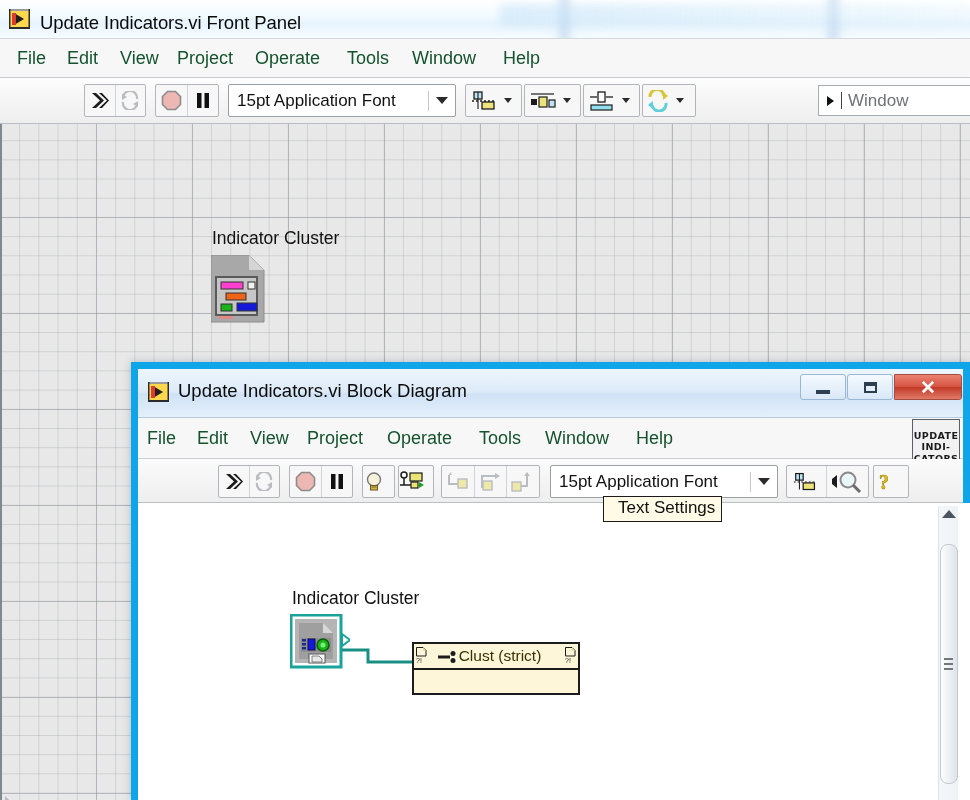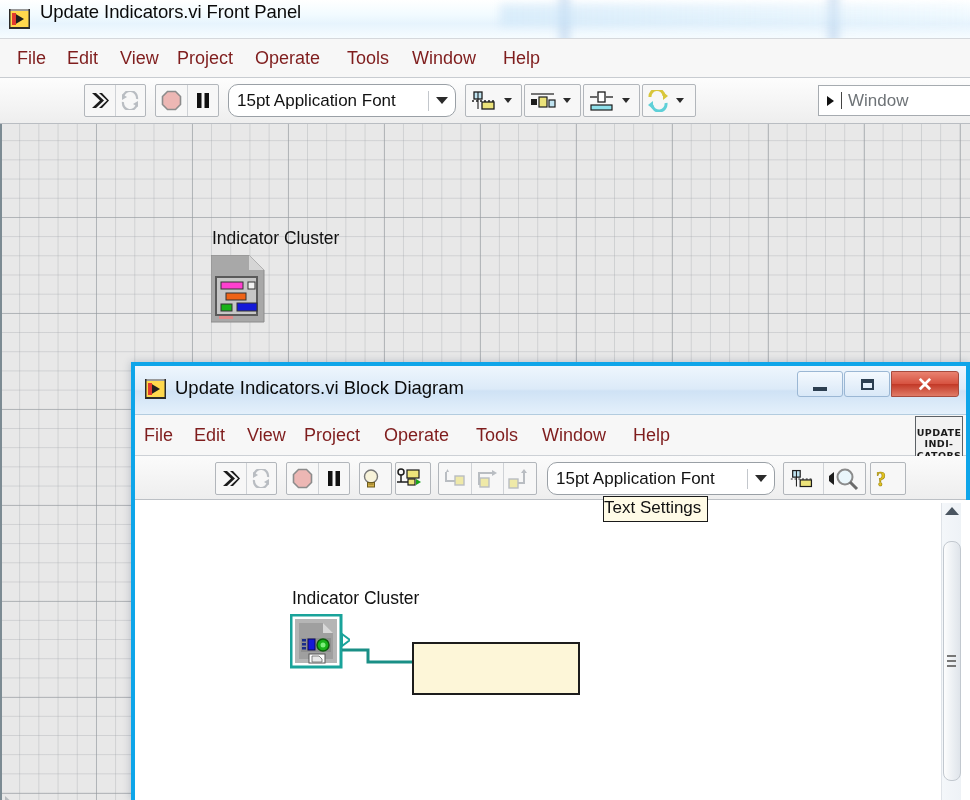--- a/index.html
+++ b/index.html
@@ -23,35 +23,35 @@
   }
   #fp-titlebar .aero-blob2{
     position:absolute;left:500px;top:4px;width:470px;height:22px;
     background:linear-gradient(to right,rgba(199,226,247,.55),rgba(232,245,253,.2));
     filter:blur(4px);
   }
   #fp-title-icon{
     position:absolute;left:9px;top:9px;width:21px;height:20px;
   }
   #fp-title-text{
-    position:absolute;left:40px;top:1px;
+    position:absolute;left:40px;top:12px;
     font-size:18.5px;color:#0a0a0a;white-space:nowrap;
     letter-spacing:-0.1px;
   }
 
   
   .menubar{
     position:absolute;left:0;background:#f6f6f6;
     border-top:1px solid #d5d8dc;border-bottom:1px solid #c8ccd1;
     box-sizing:border-box;
   }
   #fp-menubar{top:38px;width:970px;height:40px;background:#f7f7f7;}
   .menu-item{
     position:absolute;top:0;height:100%;display:flex;align-items:center;
-    font-size:18px;color:#7f1d1d;padding:0 3px;white-space:nowrap;cursor:default;
+    font-size:18px;color:#14532d;padding:0 3px;white-space:nowrap;cursor:default;
   }
 
   
   .toolbar{position:absolute;left:0;background:#f3f3f3;box-sizing:border-box;}
   #fp-toolbar{top:78px;width:970px;height:46px;
     background:linear-gradient(to bottom,#fdfdfd,#eeeeee);
     border-bottom:1px solid #b9bdc2;}
   .tb-group{
     position:absolute;top:6px;height:33px;box-sizing:border-box;
     border:1px solid #b2b6bb;background:#f7f7f7;border-radius:2px;
@@ -59,21 +59,21 @@
   }
   .tb-btn{
     height:31px;box-sizing:border-box;display:flex;align-items:center;justify-content:center;
     border-right:1px solid #cfd2d6;background:transparent;
   }
   .tb-btn:last-child{border-right:none;}
 
   
   .fontcombo{
     position:absolute;top:6px;height:33px;box-sizing:border-box;
-    border:1px solid #9aa0a6;background:#fff;border-radius:10px;
+    border:1px solid #9aa0a6;background:#fff;border-radius:2px;
     display:flex;align-items:center;
   }
   .fontcombo .lbl{flex:1;padding-left:8px;font-size:17px;color:#111;white-space:nowrap;}
   .fontcombo .sep{width:1px;height:20px;background:#c3c7cc;}
   .fontcombo .arrow{width:26px;display:flex;align-items:center;justify-content:center;}
   .dncaret{width:0;height:0;border-left:6px solid transparent;border-right:6px solid transparent;border-top:7px solid #2b2b2b;}
   .dncaret.sm{border-left-width:4px;border-right-width:4px;border-top-width:5px;}
 
   
   #fp-search{
@@ -105,21 +105,21 @@
     border-left:10px solid #b9bcbf;
   }
   #fp-cluster-label{
     position:absolute;left:212px;top:228px;font-size:17.5px;color:#111;white-space:nowrap;
   }
   #fp-cluster-icon{position:absolute;left:211px;top:255px;width:54px;height:68px;}
 
   
   #bd-window{
     position:absolute;left:131px;top:362px;width:839px;height:438px;
-    border:4px solid #0ea5e9;box-sizing:border-box;
+    border:7px solid #0ea5e9;box-sizing:border-box;
     background:#fff;
     box-shadow:0 0 8px rgba(40,60,90,.28);
   }
   #bd-titlebar{
     position:absolute;left:0;top:0;width:100%;height:49px;
     background:linear-gradient(to bottom,#eef6fd 0%,#dceaf8 48%,#cfe2f5 52%,#e4f0fb 100%);
     border-bottom:1px solid #b3ccdf;box-sizing:border-box;
   }
   #bd-title-icon{position:absolute;left:10px;top:13px;width:21px;height:20px;}
   #bd-title-text{
@@ -171,21 +171,21 @@
   #bd-vscroll .thumb{
     position:absolute;left:1px;top:38px;width:18px;height:240px;
     background:linear-gradient(to right,#fdfdfd,#eaeef2 60%,#dfe4ea);
     border:1px solid #c2c8cf;border-radius:8px;box-sizing:border-box;
   }
   #bd-vscroll .grip{position:absolute;left:5px;top:152px;width:9px;height:2px;background:#777;}
 
   #bd-tooltip{
     position:absolute;left:603px;top:496px;
     background:#fffbe6;border:1px solid #1a1a1a;
-    padding:1px 6px 3px 0;font-size:17px;color:#111;white-space:nowrap;
+    padding:1px 6px 3px 14px;font-size:17px;color:#111;white-space:nowrap;
     box-sizing:border-box;
   }
 
   #bd-cluster-label{position:absolute;left:292px;top:588px;font-size:17.5px;color:#111;white-space:nowrap;}
   #bd-term{position:absolute;left:290px;top:614px;width:60px;height:56px;}
 
   
   #bd-wire{position:absolute;left:340px;top:630px;width:110px;height:40px;pointer-events:none;}
 
   
@@ -528,13 +528,31 @@
   <polygon points="22,42 29,42 32,45 32,48 22,48" fill="#e9e9e9" stroke="#666" stroke-width=".8"></polygon>
 
   <polygon points="52,20 60,26 52,32" fill="#ffffff" stroke="#19a39a" stroke-width="2"></polygon>
 </svg>
 
 <svg id="bd-wire" viewBox="0 0 110 40">
   <path d="M2 20 L28 20 L28 32 L74 32" stroke="#1a8f86" stroke-width="3" fill="none"></path>
 </svg>
 
 <div id="bd-propnode">
+  <div id="pn-head">
+    <svg class="refglyph" style="left:2px;top:3px" viewBox="0 0 11 16">
+      <polygon points="0.5,0.5 7,0.5 10,3.5 10,9 0.5,9" fill="#fdf6d8" stroke="#1c1c1c" stroke-width="1"></polygon>
+      <polygon points="7,0.5 10,3.5 7,3.5" fill="#ded1a0"></polygon>
+      <text x="0" y="15.5" font-family="Liberation Sans, sans-serif" font-size="7" fill="#1c1c1c">?!</text>
+    </svg>
+    <svg class="refglyph" style="right:2px;top:3px" viewBox="0 0 11 16">
+      <polygon points="0.5,0.5 7,0.5 10,3.5 10,9 0.5,9" fill="#fdf6d8" stroke="#1c1c1c" stroke-width="1"></polygon>
+      <polygon points="7,0.5 10,3.5 7,3.5" fill="#ded1a0"></polygon>
+      <text x="0" y="15.5" font-family="Liberation Sans, sans-serif" font-size="7" fill="#1c1c1c">?!</text>
+    </svg>
+    <svg style="position:absolute;left:24px;top:7px;width:20px;height:12px" viewBox="0 0 20 12">
+      <line x1="0" y1="6" x2="12" y2="6" stroke="#1c1c1c" stroke-width="3"></line>
+      <circle cx="15" cy="2.5" r="2.5" fill="#1c1c1c"></circle>
+      <circle cx="15" cy="9.5" r="2.5" fill="#1c1c1c"></circle>
+    </svg>
+    <div class="txt">Clust (strict)</div>
+  </div>
 </div>
 
 </body></html>

